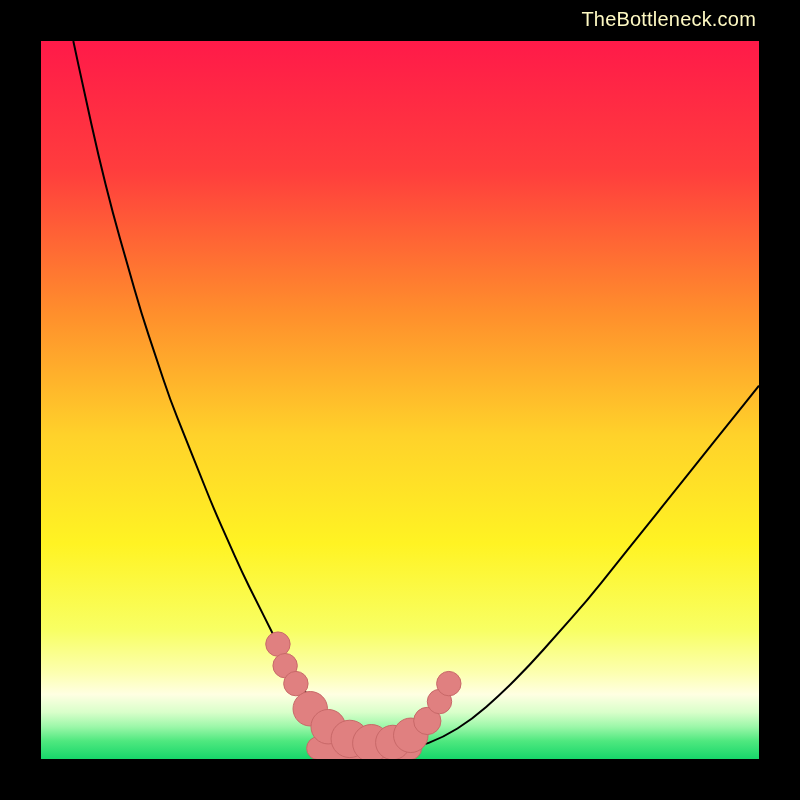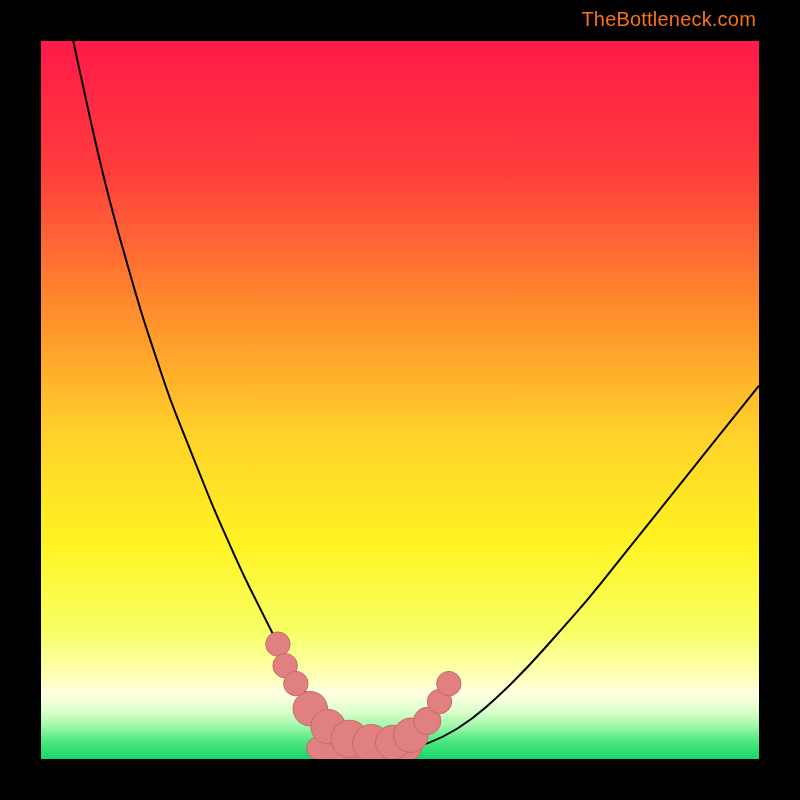--- a/index.html
+++ b/index.html
@@ -38,21 +38,21 @@
     position: absolute;
     left: 0;
     top: 0;
     width: 100%;
     height: 100%;
   }
   .watermark {
     position: absolute;
     top: 8px;
     right: 44px;
-    color: #f97316;
+    color: #fef9c3;
     font-size: 20px;
     font-weight: 500;
     letter-spacing: 0.2px;
     text-align: center;
   }
 </style>
 </head>
 <body>
 
 <div class="frame">

